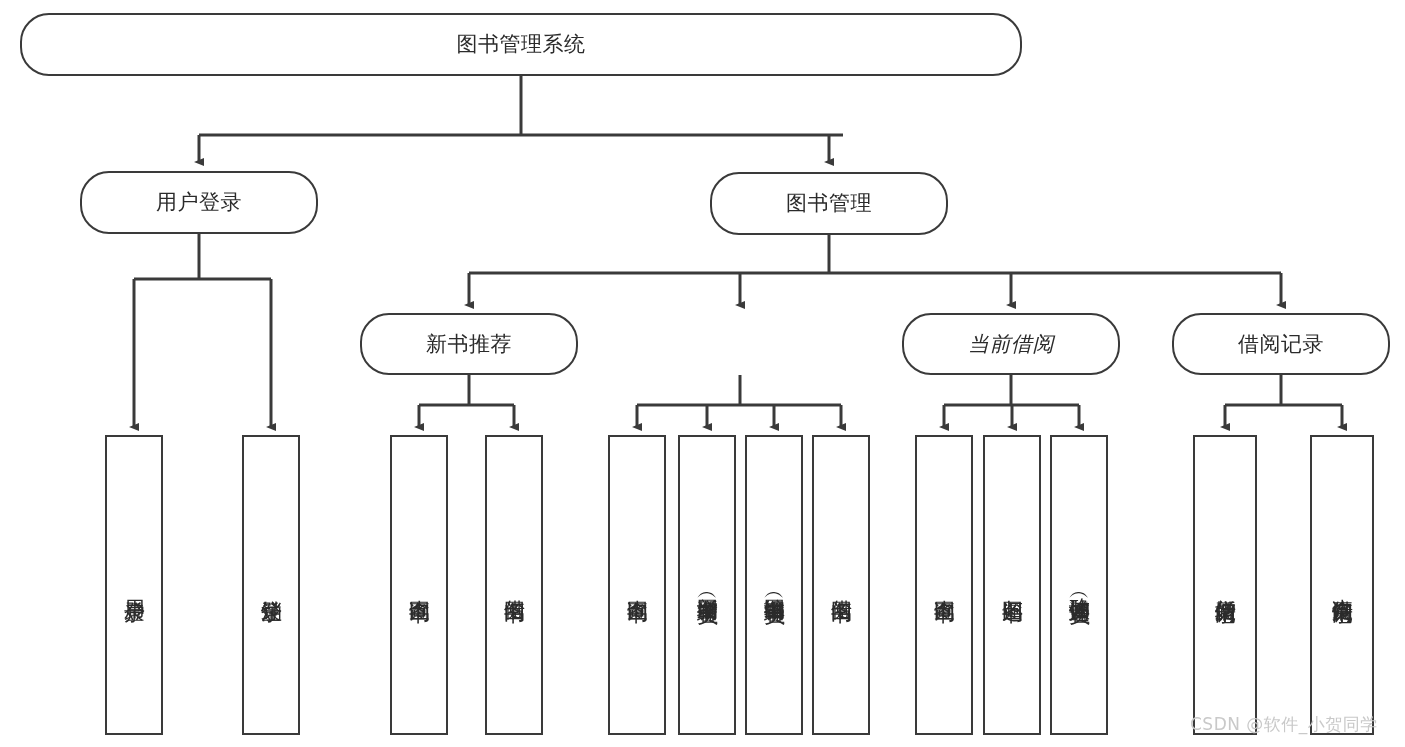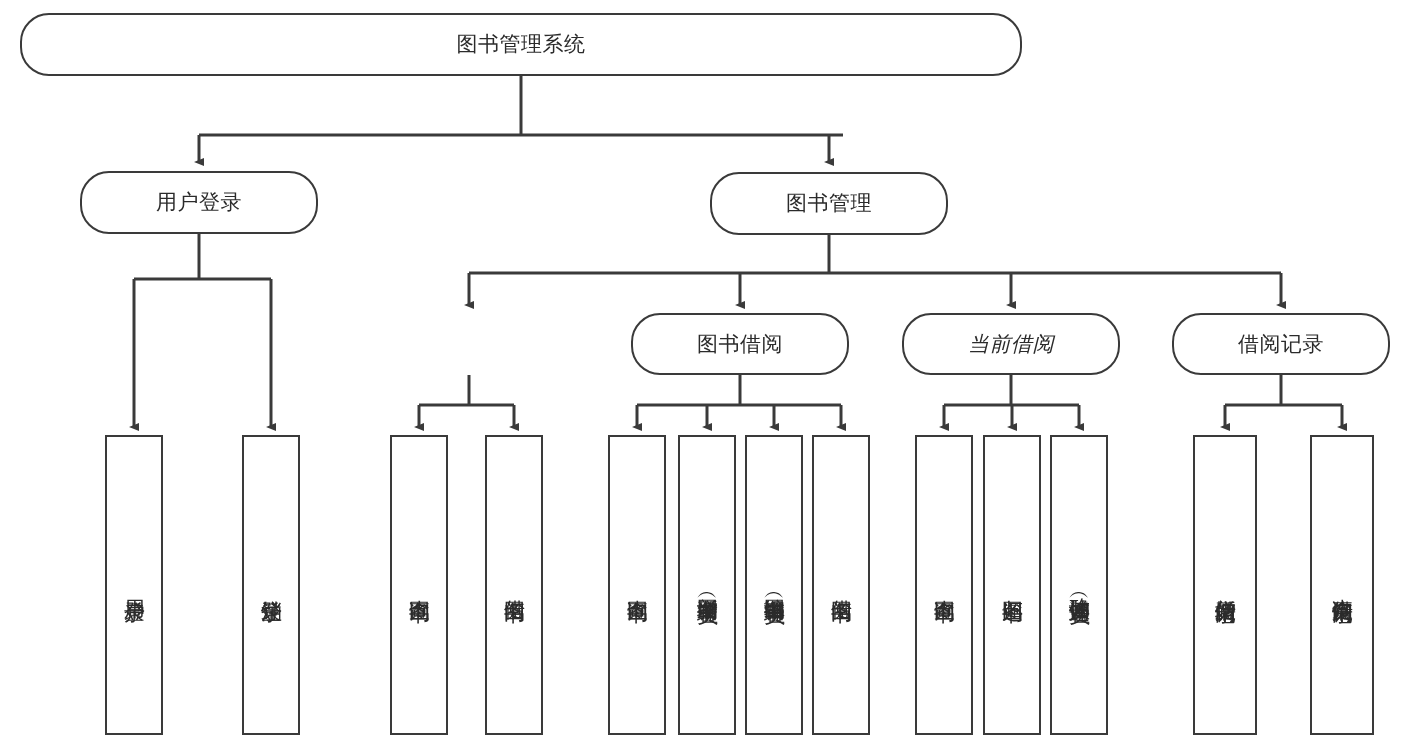--- a/index.html
+++ b/index.html
@@ -125,22 +125,22 @@
     <span class="node-label">图书管理系统</span>
   </div>
 
   <div class="node node-h" style="left:80px; top:171px; width:238px; height:63px;">
     <span class="node-label">用户登录</span>
   </div>
   <div class="node node-h" style="left:710px; top:172px; width:238px; height:63px;">
     <span class="node-label">图书管理</span>
   </div>
 
-  <div class="node node-h" style="left:631px; top:313px; width:218px; height:62px;">
-    <span class="node-label">图书借阅</span>
+  <div class="node node-h" style="left:360px; top:313px; width:218px; height:62px;">
+    <span class="node-label">新书推荐</span>
   </div>
   <div class="node node-h" style="left:902px; top:313px; width:218px; height:62px;font-style:italic;">
     <span class="node-label">当前借阅</span>
   </div>
   <div class="node node-h" style="left:1172px; top:313px; width:218px; height:62px;">
     <span class="node-label">借阅记录</span>
   </div>
 
   <div class="node node-v" style="left:105px; top:435px; width:58px; height:300px;">
     <span class="node-label">用户登录</span>
@@ -179,14 +179,15 @@
     <span class="node-label">确认归还（管理员）</span>
   </div>
 
   <div class="node node-v" style="left:1193px; top:435px; width:64px; height:300px;">
     <span class="node-label">新增借阅记录</span>
   </div>
   <div class="node node-v" style="left:1310px; top:435px; width:64px; height:300px;">
     <span class="node-label">查询借阅记录</span>
   </div>
 
+  <div class="watermark" style="left:1190px; top:713px;">CSDN @软件_小贺同学</div>
 
 </div>
 
 </body></html>

